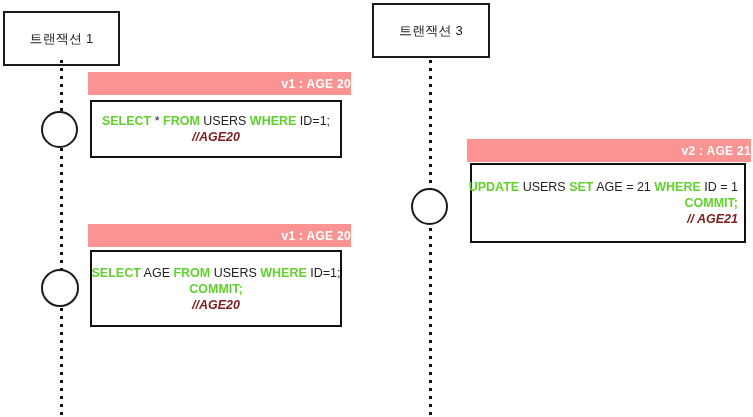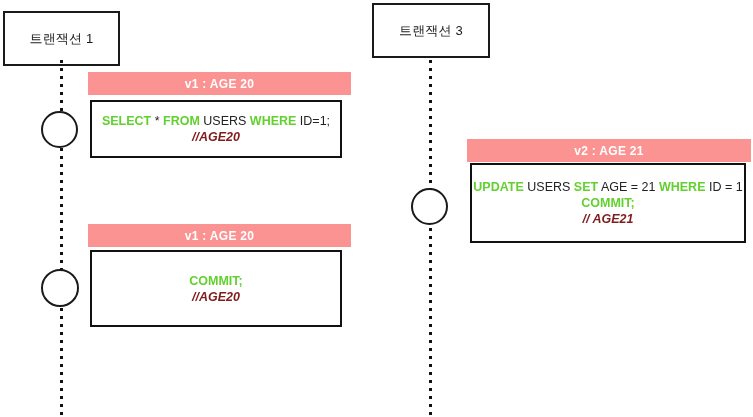--- a/index.html
+++ b/index.html
@@ -52,21 +52,21 @@
     background: #ffffff;
     box-sizing: border-box;
   }
 
   
   .version-banner {
     position: absolute;
     background: #fb9392;
     display: flex;
     align-items: center;
-    justify-content: center;
+    justify-content: flex-end;
     box-sizing: border-box;
   }
   .version-banner-label {
     color: #ffffff;
     font-size: 12px;
     font-weight: bold;
     letter-spacing: 0.3px;
     white-space: nowrap;
   }
 
@@ -127,39 +127,42 @@
     <div class="sql-line">
       <span class="comment">//AGE20</span>
     </div>
   </div>
 
   <div class="version-banner" style="left:88px; top:224px; width:263px; height:23px;">
     <span class="version-banner-label">v1 : AGE 20</span>
   </div>
   <div class="sql-box" style="left:90px; top:250px; width:252px; height:77px;">
     <div class="sql-line">
+      <span class="kw">SELECT</span><span class="plain"> AGE </span><span class="kw">FROM</span><span class="plain"> USERS </span><span class="kw">WHERE</span><span class="plain"> ID=1;</span>
+    </div>
+    <div class="sql-line">
       <span class="kw">COMMIT;</span>
     </div>
     <div class="sql-line">
       <span class="comment">//AGE20</span>
     </div>
   </div>
 
   <div class="actor-box" style="left:372px; top:3px; width:118px; height:55px;">
     <span class="actor-label">트랜잭션 3</span>
   </div>
 
   <div class="lifeline" style="left:429px; top:60px; height:357px;"></div>
 
   <div class="event-circle" style="left:411px; top:188px; width:37px; height:37px;"></div>
 
   <div class="version-banner" style="left:467px; top:139px; width:284px; height:23px;">
     <span class="version-banner-label">v2 : AGE 21</span>
   </div>
-  <div class="sql-box" style="left:470px; top:163px; width:276px; height:80px;">
+  <div class="sql-box" style="left:470px; top:163px; width:276px; height:80px;align-items:flex-end;">
     <div class="sql-line">
       <span class="kw">UPDATE</span><span class="plain"> USERS  </span><span class="kw">SET</span><span class="plain"> AGE = 21 </span><span class="kw">WHERE</span><span class="plain">  ID = 1</span>
     </div>
     <div class="sql-line">
       <span class="kw">COMMIT;</span>
     </div>
     <div class="sql-line">
       <span class="comment">// AGE21</span>
     </div>
   </div>

